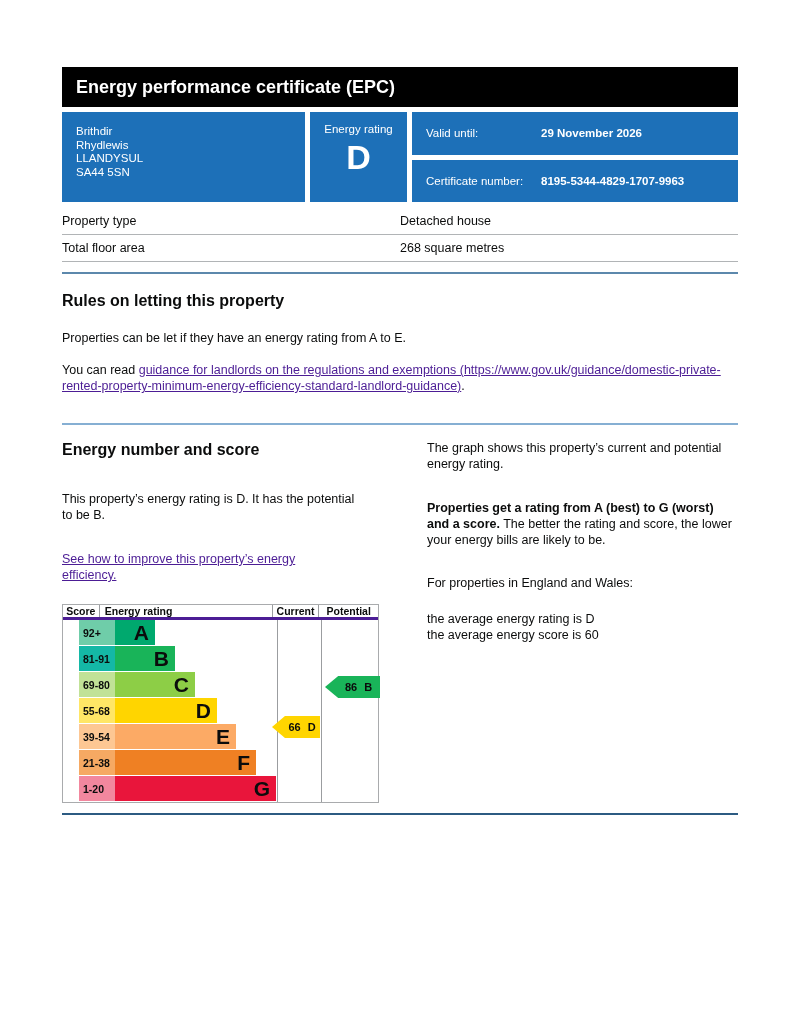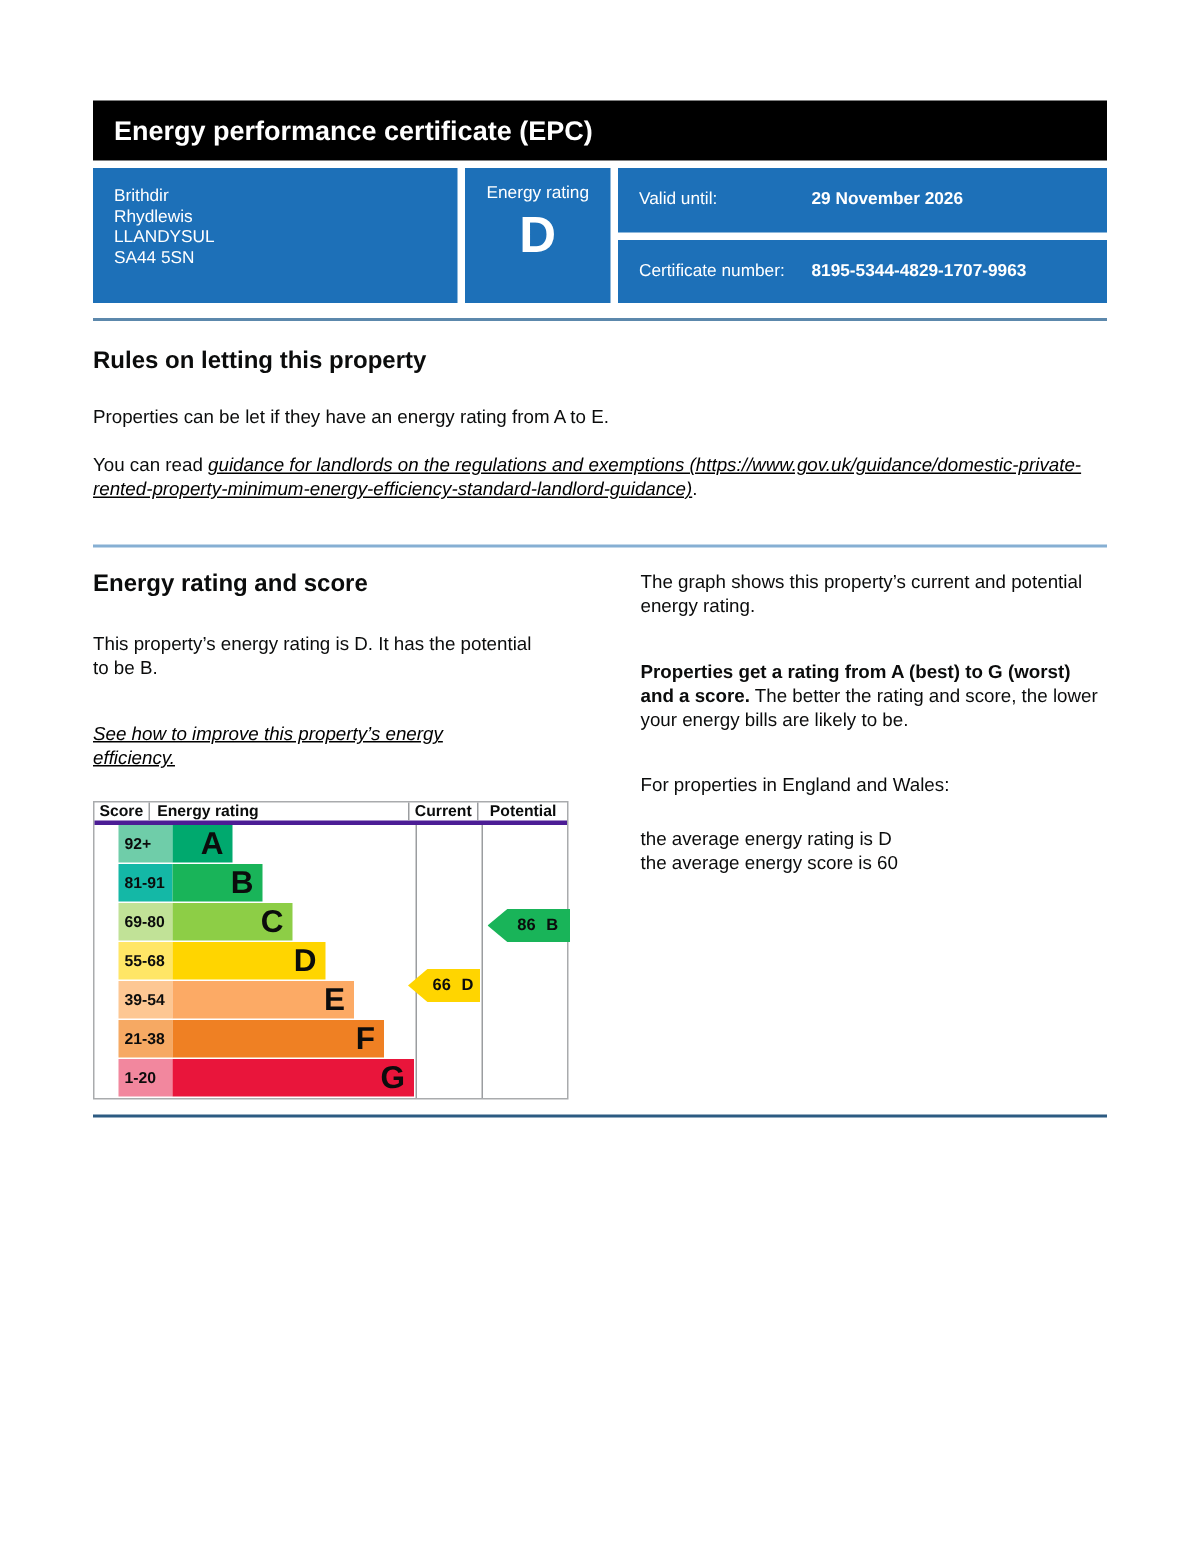--- a/index.html
+++ b/index.html
@@ -32,31 +32,31 @@
   .fact-value { flex:1; }
 
   
   .divider { height:2px; border:0; }
   .divider-1 { background:#5c88ac; margin-top:10px; }
   .divider-2 { background:#86afd3; margin-top:29px; }
   .divider-3 { background:#2c5b82; margin-top:10px; }
 
   h2.section-h { font-size:16px; font-weight:bold; margin-top:18px; }
   p.body-text { font-size:12.5px; line-height:16px; }
-  a.doc-link { color:#000000; text-decoration:underline; cursor:pointer;font-style:italic; }
+  a.doc-link { color:#4c1d95; text-decoration:underline; cursor:pointer; }
 
   .rules-p1 { margin-top:20px; }
   .rules-p2 { margin-top:16px; }
 
   
   .two-col { display:flex; }
   .col-left { width:318px; }
   .col-right { width:311px; margin-left:47px; }
   .col-left h2.section-h { margin-top:16px; }
-  .rating-intro { margin-top:22px; max-width:300px; }
+  .rating-intro { margin-top:32px; max-width:300px; }
   .improve-link-p { margin-top:28px; max-width:280px; }
   .graph-intro { margin-top:15px; }
   .explain-p { margin-top:28px; }
   .regions-p { margin-top:27px; }
   .averages-p { margin-top:20px; }
 
   
   .chart { position:relative; width:317px; margin-top:21px; border:1px solid #a9abad; background:#fff; }
   .chart-head { display:flex; height:15px; align-items:center; border-bottom:3px solid #4c1d95;
                 font-size:10.5px; font-weight:bold; }
@@ -104,32 +104,42 @@
           <span class="v-label">Valid until:</span>
           <span class="v-value">29 November 2026</span>
         </div>
         <div class="v-row">
           <span class="v-label">Certificate number:</span>
           <span class="v-value">8195-5344-4829-1707-9963</span>
         </div>
       </div>
     </div>
 
+    <div class="facts">
+        <div class="fact-row">
+          <div class="fact-label">Property type</div>
+          <div class="fact-value">Detached house</div>
+        </div>
+        <div class="fact-row">
+          <div class="fact-label">Total floor area</div>
+          <div class="fact-value">268 square metres</div>
+        </div>
+      </div>
 
     <hr class="divider divider-1">
 
     <h2 class="section-h">Rules on letting this property</h2>
     <p class="body-text rules-p1">Properties can be let if they have an energy rating from A to E.</p>
     <p class="body-text rules-p2"><span>You can read </span><a class="doc-link">guidance for landlords on the regulations and exemptions (https://www.gov.uk/guidance/domestic-private-rented-property-minimum-energy-efficiency-standard-landlord-guidance)</a><span>.</span></p>
 
     <hr class="divider divider-2">
 
     <div class="two-col">
       <div class="col-left">
-        <h2 class="section-h">Energy rating and score</h2>
+        <h2 class="section-h">Energy number and score</h2>
         <p class="body-text rating-intro">This property’s energy rating is D. It has the potential to be B.</p>
         <p class="body-text improve-link-p"><a class="doc-link">See how to improve this property’s energy efficiency.</a></p>
 
         <div class="chart">
           <div class="chart-head">
             <div class="ch-score">Score</div>
             <div class="ch-rating">Energy rating</div>
             <div class="ch-current">Current</div>
             <div class="ch-potential">Potential</div>
           </div>

